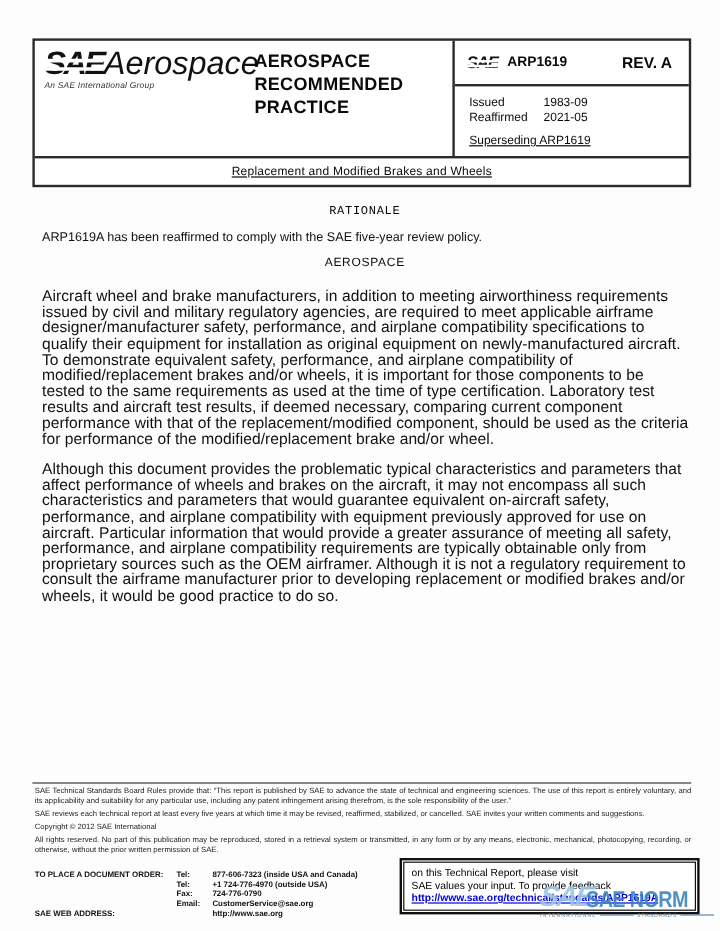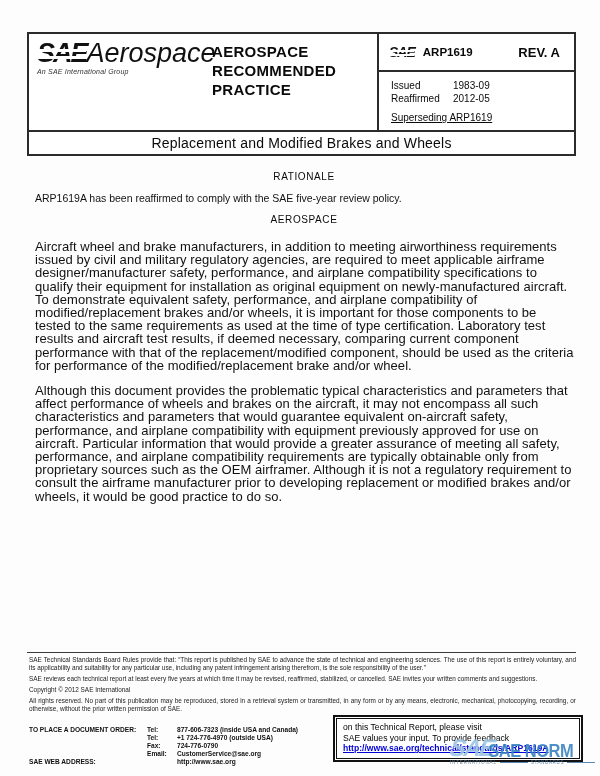--- a/index.html
+++ b/index.html
@@ -51,28 +51,28 @@
   .sae-small::after{top:62%;}
   .doc-number{font-size:11.5px;font-weight:bold;color:#0a0a0a;}
   .doc-rev{margin-left:auto;font-size:13px;font-weight:bold;color:#0a0a0a;}
   .dates-area{flex:1;padding:7px 8px 4px 12px;font-size:10px;line-height:13px;color:#0a0a0a;display:flex;flex-direction:column;}
   .date-row{display:flex;}
   .date-label{width:62px;}
   .superseding{margin-top:auto;padding-bottom:2px;text-decoration:underline;}
   .subtitle-bar{
     height:24px;border-top:2px solid #2b2b2b;box-sizing:border-box;
     display:flex;align-items:center;justify-content:center;
-    font-size:14px;color:#0a0a0a;letter-spacing:.2px;
+    font-size:10px;color:#0a0a0a;letter-spacing:.2px;text-decoration:underline;
   }
   
   .section-heading{
     position:absolute;left:35px;width:538px;text-align:center;
     font-size:10px;color:#0a0a0a;letter-spacing:.6px;
   }
-  .rationale-heading{top:171px;}
+  .rationale-heading{top:171px;font-family:Liberation Mono, monospace;}
   .rationale-text{
     position:absolute;left:35px;top:192px;width:538px;
     font-size:10.5px;color:#111;
   }
   .foreword-heading{top:214px;}
   .foreword-block{
     position:absolute;left:35px;top:240px;width:540px;
     font-size:13px;line-height:13.2px;color:#111;letter-spacing:.05px;
   }
   .foreword-block p{margin:0 0 12px 0;}
@@ -142,21 +142,21 @@
           <span class="doc-number">ARP1619</span>
           <span class="doc-rev">REV. A</span>
         </div>
         <div class="dates-area">
           <div class="date-row">
             <span class="date-label">Issued</span>
             <span>1983-09</span>
           </div>
           <div class="date-row">
             <span class="date-label">Reaffirmed</span>
-            <span>2012-05</span>
+            <span>2021-05</span>
           </div>
           <div class="superseding">Superseding ARP1619</div>
         </div>
       </div>
     </div>
     <div class="subtitle-bar">Replacement and Modified Brakes and Wheels</div>
   </div>
 
   <div class="section-heading rationale-heading">RATIONALE</div>
   <div class="rationale-text">ARP1619A has been reaffirmed to comply with the SAE five-year review policy.</div>

